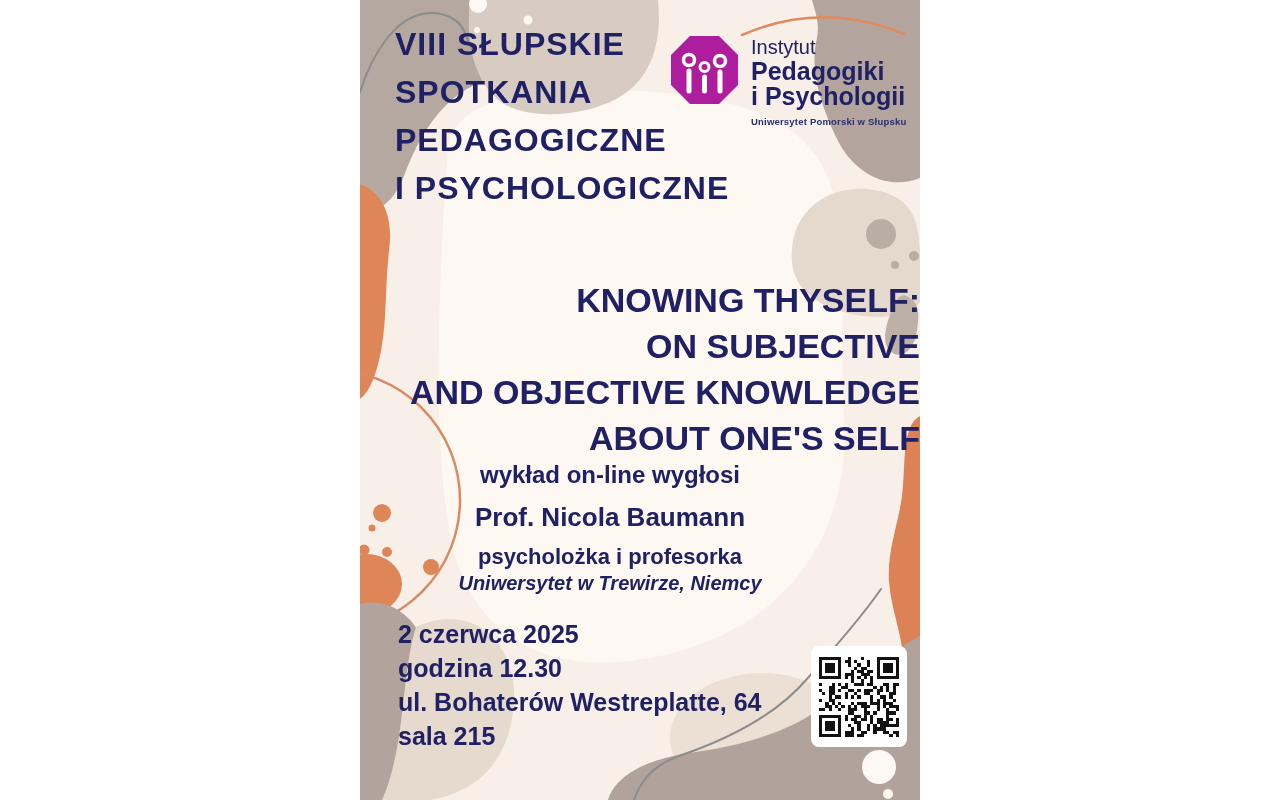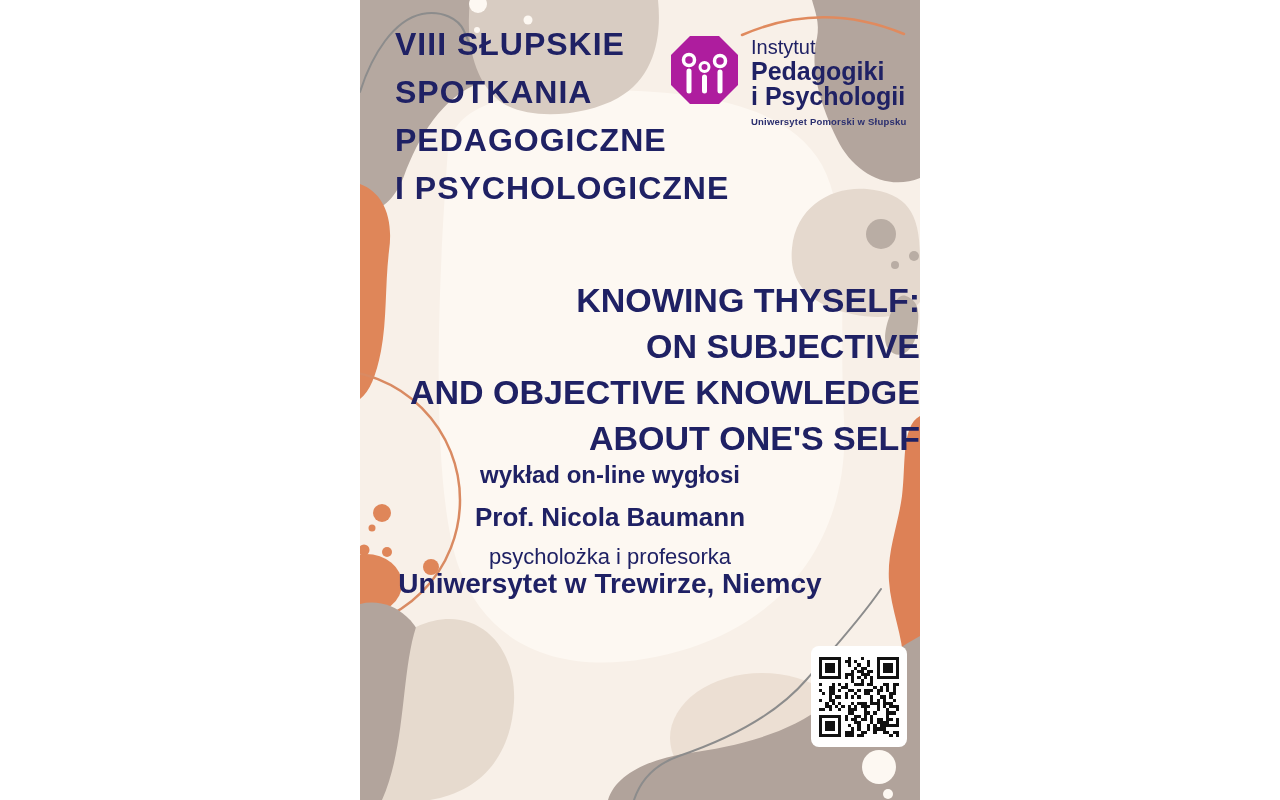--- a/index.html
+++ b/index.html
@@ -28,22 +28,22 @@
   .lg-sub{font-size:9.5px;font-weight:600;letter-spacing:.2px;margin-top:7px;color:#2b2f6f;}
 
   .lecture{
     position:absolute;left:0;top:277px;width:560px;text-align:right;
     font-size:34px;line-height:46px;font-weight:700;color:#1f2164;
   }
 
   .speaker{position:absolute;left:0;top:460px;width:500px;text-align:center;color:#1f2164;}
   .sp-intro{font-size:24px;line-height:30px;font-weight:700;}
   .sp-name{font-size:26px;line-height:44px;font-weight:700;margin-top:5px;}
-  .sp-role{font-size:22px;line-height:27px;font-weight:400;margin-top:4px;}
-  .sp-affil{font-size:28px;line-height:27px;font-weight:700;}
+  .sp-role{font-size:22px;line-height:27px;font-weight:700;margin-top:4px;}
+  .sp-affil{font-size:20px;line-height:27px;font-weight:700;font-style:italic;}
 
   .details{
     position:absolute;left:38px;top:617px;
     font-size:25px;line-height:34px;font-weight:700;color:#1f2164;white-space:nowrap;
   }
 
   .qr-card{
     position:absolute;left:451px;top:646px;width:96px;height:101px;
     background:#ffffff;border-radius:8px;
     display:flex;align-items:center;justify-content:center;
@@ -139,20 +139,26 @@
       <div>ABOUT ONE'S SELF</div>
     </div>
 
     <div class="speaker">
       <div class="sp-intro">wykład on-line wygłosi</div>
       <div class="sp-name">Prof. Nicola Baumann</div>
       <div class="sp-role">psycholożka i profesorka</div>
       <div class="sp-affil">Uniwersytet w Trewirze, Niemcy</div>
     </div>
 
+    <div class="details">
+      <div>2 czerwca 2025</div>
+      <div>godzina 12.30</div>
+      <div>ul. Bohaterów Westreplatte, 64</div>
+      <div>sala 215</div>
+    </div>
 
     <div class="qr-card">
       <svg id="qr-svg" width="80" height="80" viewBox="0 0 25 25" shape-rendering="crispEdges">
           <rect x="0" y="0" width="1" height="1" fill="#111111"></rect>
           <rect x="1" y="0" width="1" height="1" fill="#111111"></rect>
           <rect x="2" y="0" width="1" height="1" fill="#111111"></rect>
           <rect x="3" y="0" width="1" height="1" fill="#111111"></rect>
           <rect x="4" y="0" width="1" height="1" fill="#111111"></rect>
           <rect x="5" y="0" width="1" height="1" fill="#111111"></rect>
           <rect x="6" y="0" width="1" height="1" fill="#111111"></rect>

